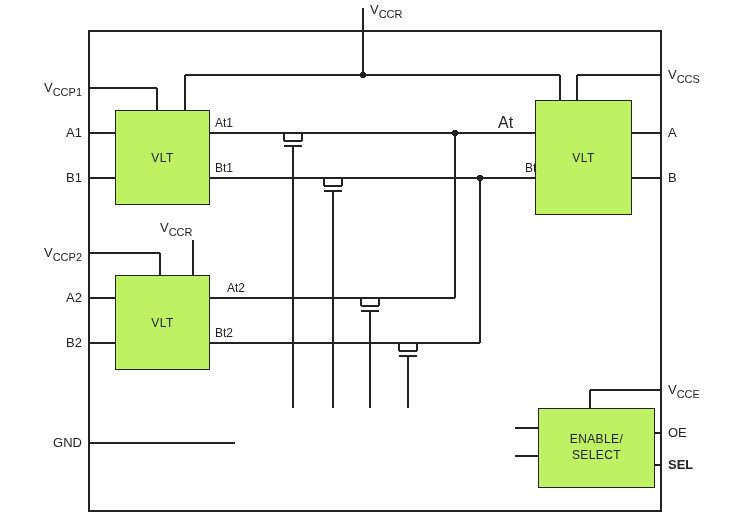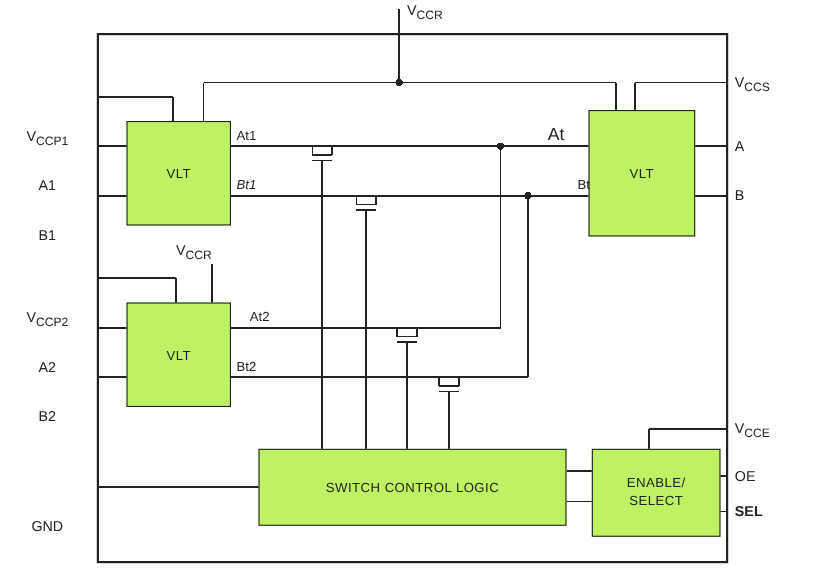--- a/index.html
+++ b/index.html
@@ -13,21 +13,21 @@
   }
   svg.wires{position:absolute;left:0;top:0;pointer-events:none;}
   .box{
     position:absolute;border:1.6px solid #222;background:#bef264;
     display:flex;align-items:center;justify-content:center;
     font-size:12px;letter-spacing:.4px;box-sizing:border-box;text-align:center;
   }
   .lbl{
     position:absolute;font-size:13px;white-space:nowrap;line-height:16px;
   }
-  .lbl.right-align{text-align:center;left:4px;width:78px;margin-top:36px;}
+  .lbl.right-align{text-align:right;left:4px;width:78px;}
   sub{font-size:11px;line-height:0;}
   .two-line{line-height:1.3;}
 </style>
 </head>
 <body>
 
 <div class="canvas">
 
   <div class="chip"></div>
 
@@ -110,23 +110,20 @@
 
   <div class="box" style="left:115px;top:110px;width:95px;height:95px;">
     <span>VLT</span>
   </div>
   <div class="box" style="left:115px;top:275px;width:95px;height:95px;">
     <span>VLT</span>
   </div>
   <div class="box" style="left:535px;top:100px;width:97px;height:115px;">
     <span>VLT</span>
   </div>
-  <div class="box" style="left:235px;top:408px;width:280px;height:70px;">
-    <span>SWITCH CONTROL LOGIC</span>
-  </div>
   <div class="box two-line" style="left:538px;top:408px;width:117px;height:80px;">
     <span>
       <span>ENABLE/</span><br>
       <span>SELECT</span>
     </span>
   </div>
 
   <div class="lbl" style="left:370px;top:2px;">
     <span>V</span><sub>CCR</sub>
   </div>
@@ -151,19 +148,19 @@
   <div class="lbl" style="left:668px;top:382px;">
     <span>V</span><sub>CCE</sub>
   </div>
   <div class="lbl" style="left:668px;top:425px;">OE</div>
   <div class="lbl" style="left:668px;top:457px;font-weight:bold;">SEL</div>
 
   <div class="lbl" style="left:160px;top:220px;">
     <span>V</span><sub>CCR</sub>
   </div>
   <div class="lbl" style="left:215px;top:115px;font-size:12px;">At1</div>
-  <div class="lbl" style="left:215px;top:160px;font-size:12px;font-style:italic;">Bt1</div>
+  <div class="lbl" style="left:215px;top:160px;font-size:12px;">Bt1</div>
   <div class="lbl" style="left:215px;top:280px;font-size:12px;margin-left:12px;">At2</div>
   <div class="lbl" style="left:215px;top:325px;font-size:12px;">Bt2</div>
   <div class="lbl" style="left:498px;top:115px;font-size:16px;">At</div>
   <div class="lbl" style="left:501px;top:160px;font-size:12px;margin-left:24px;">Bt</div>
 
 </div>
 
 </body></html>

